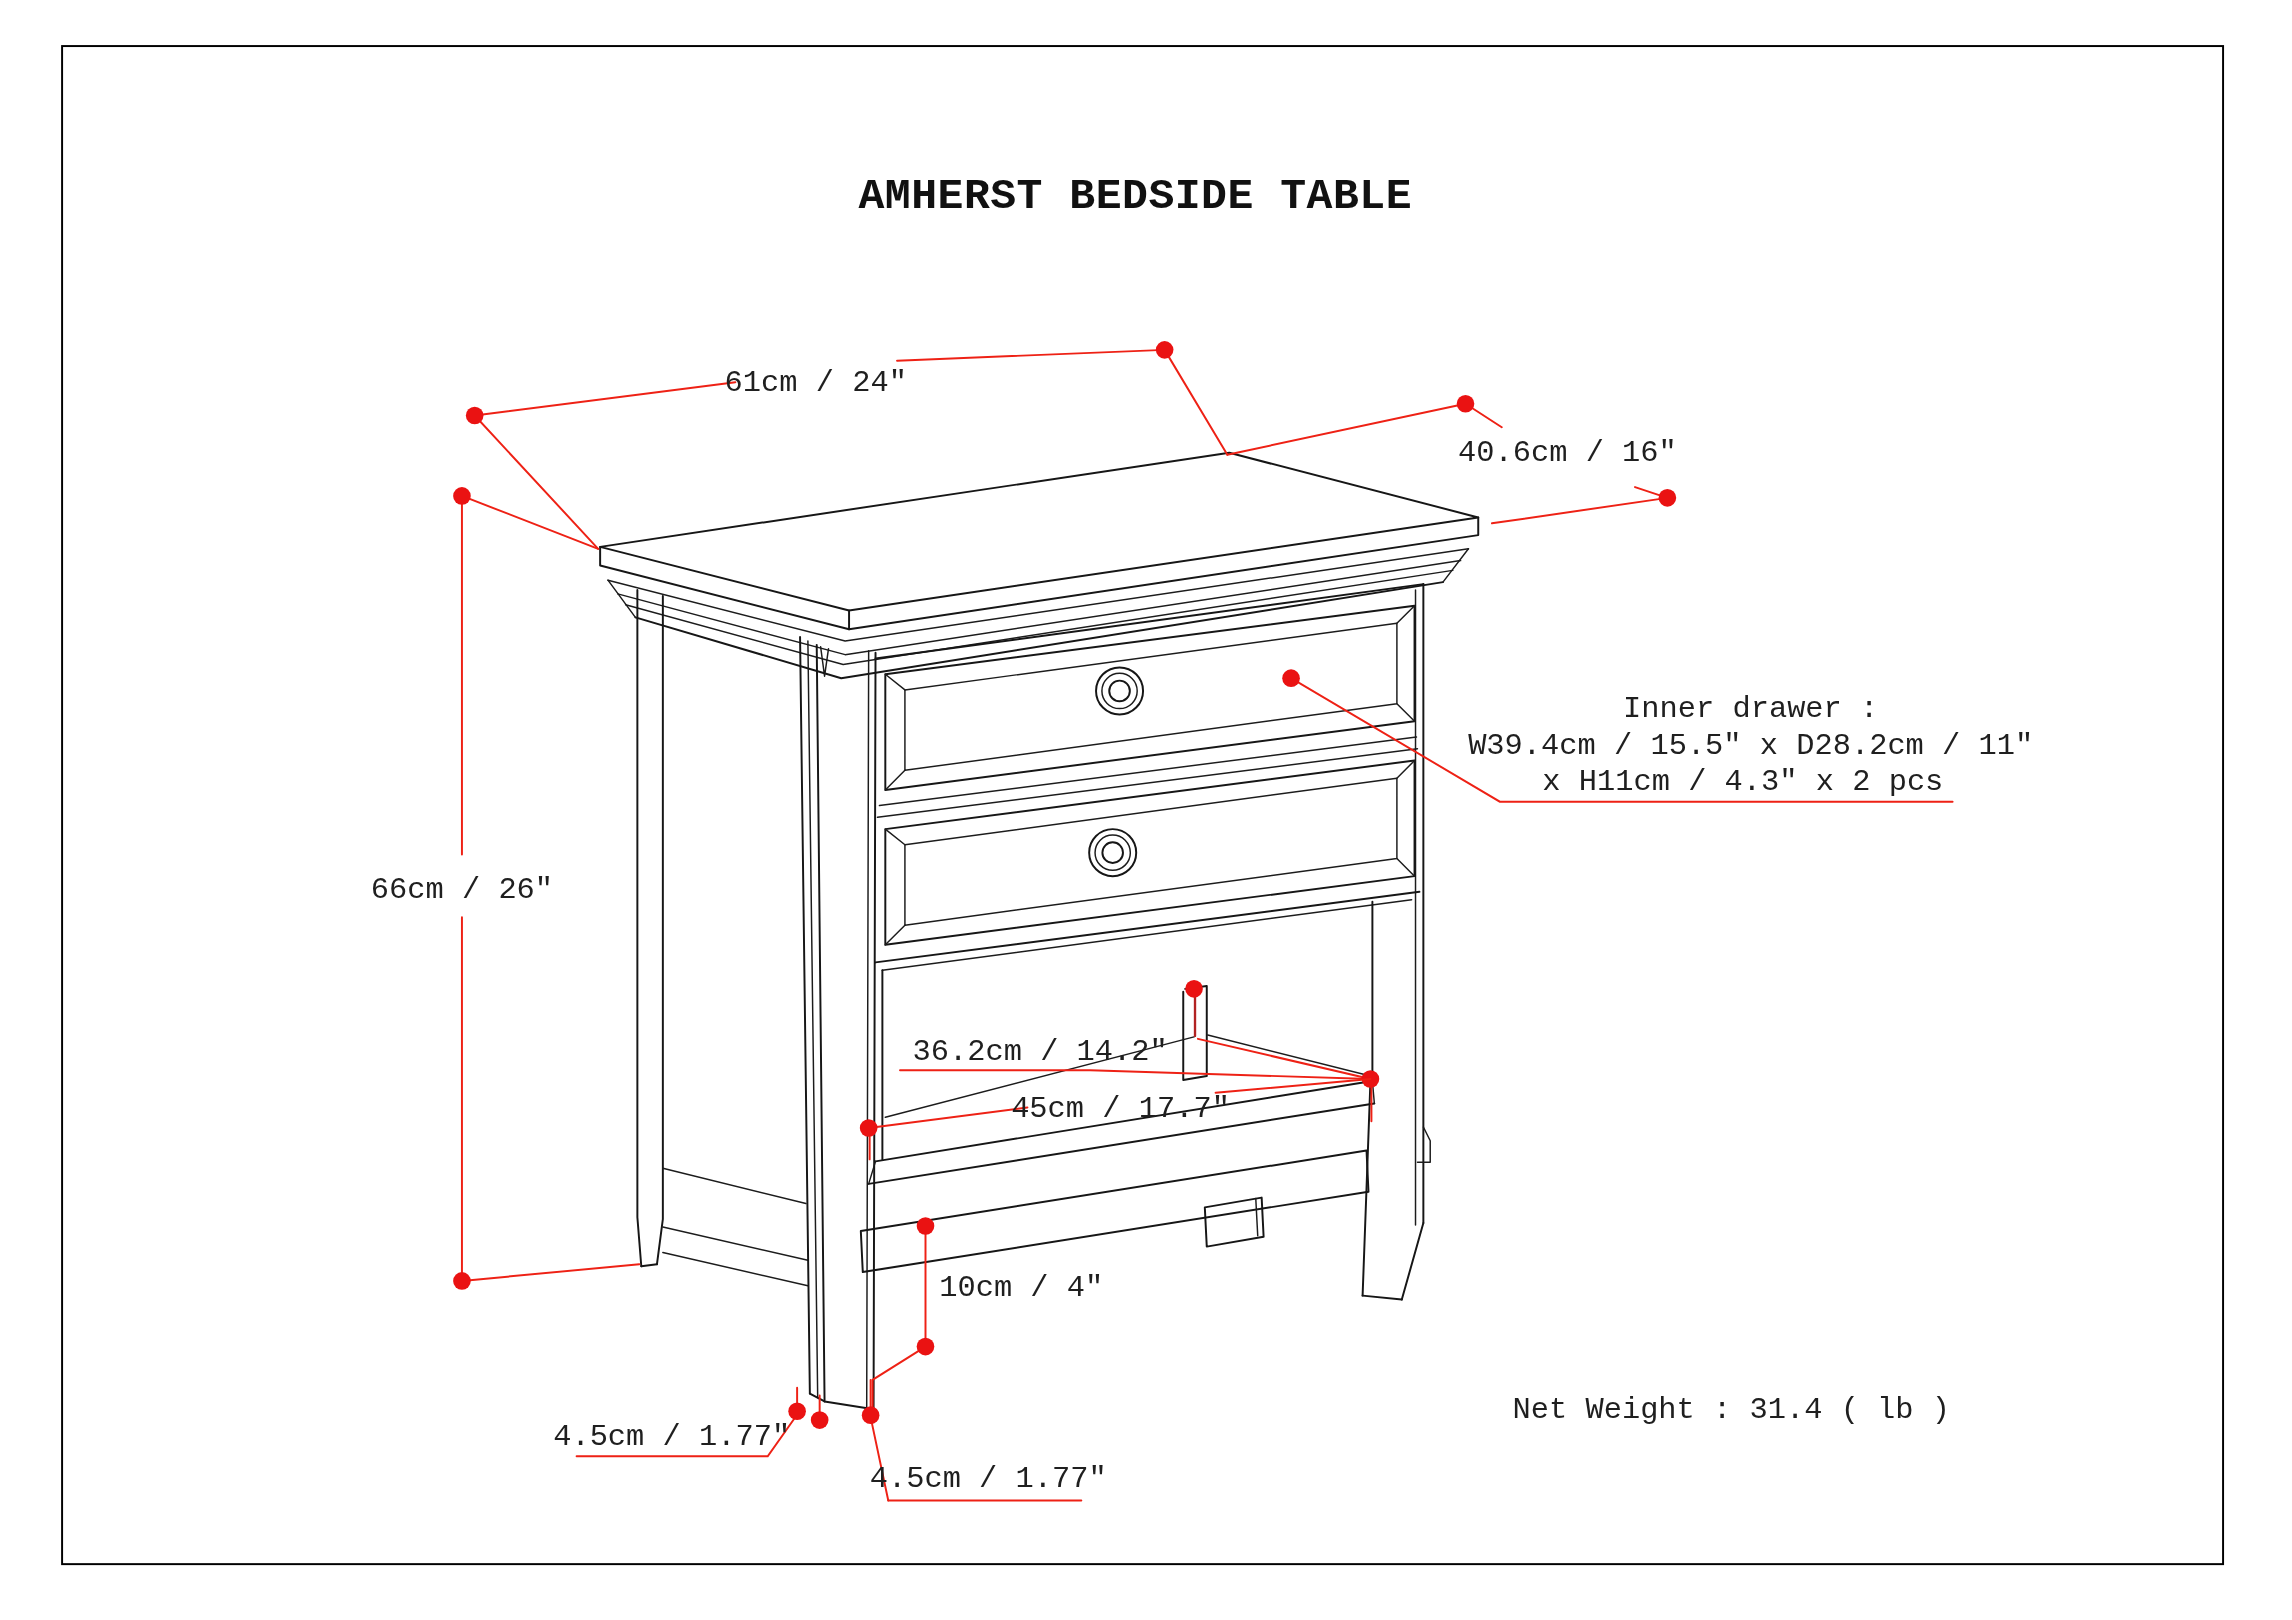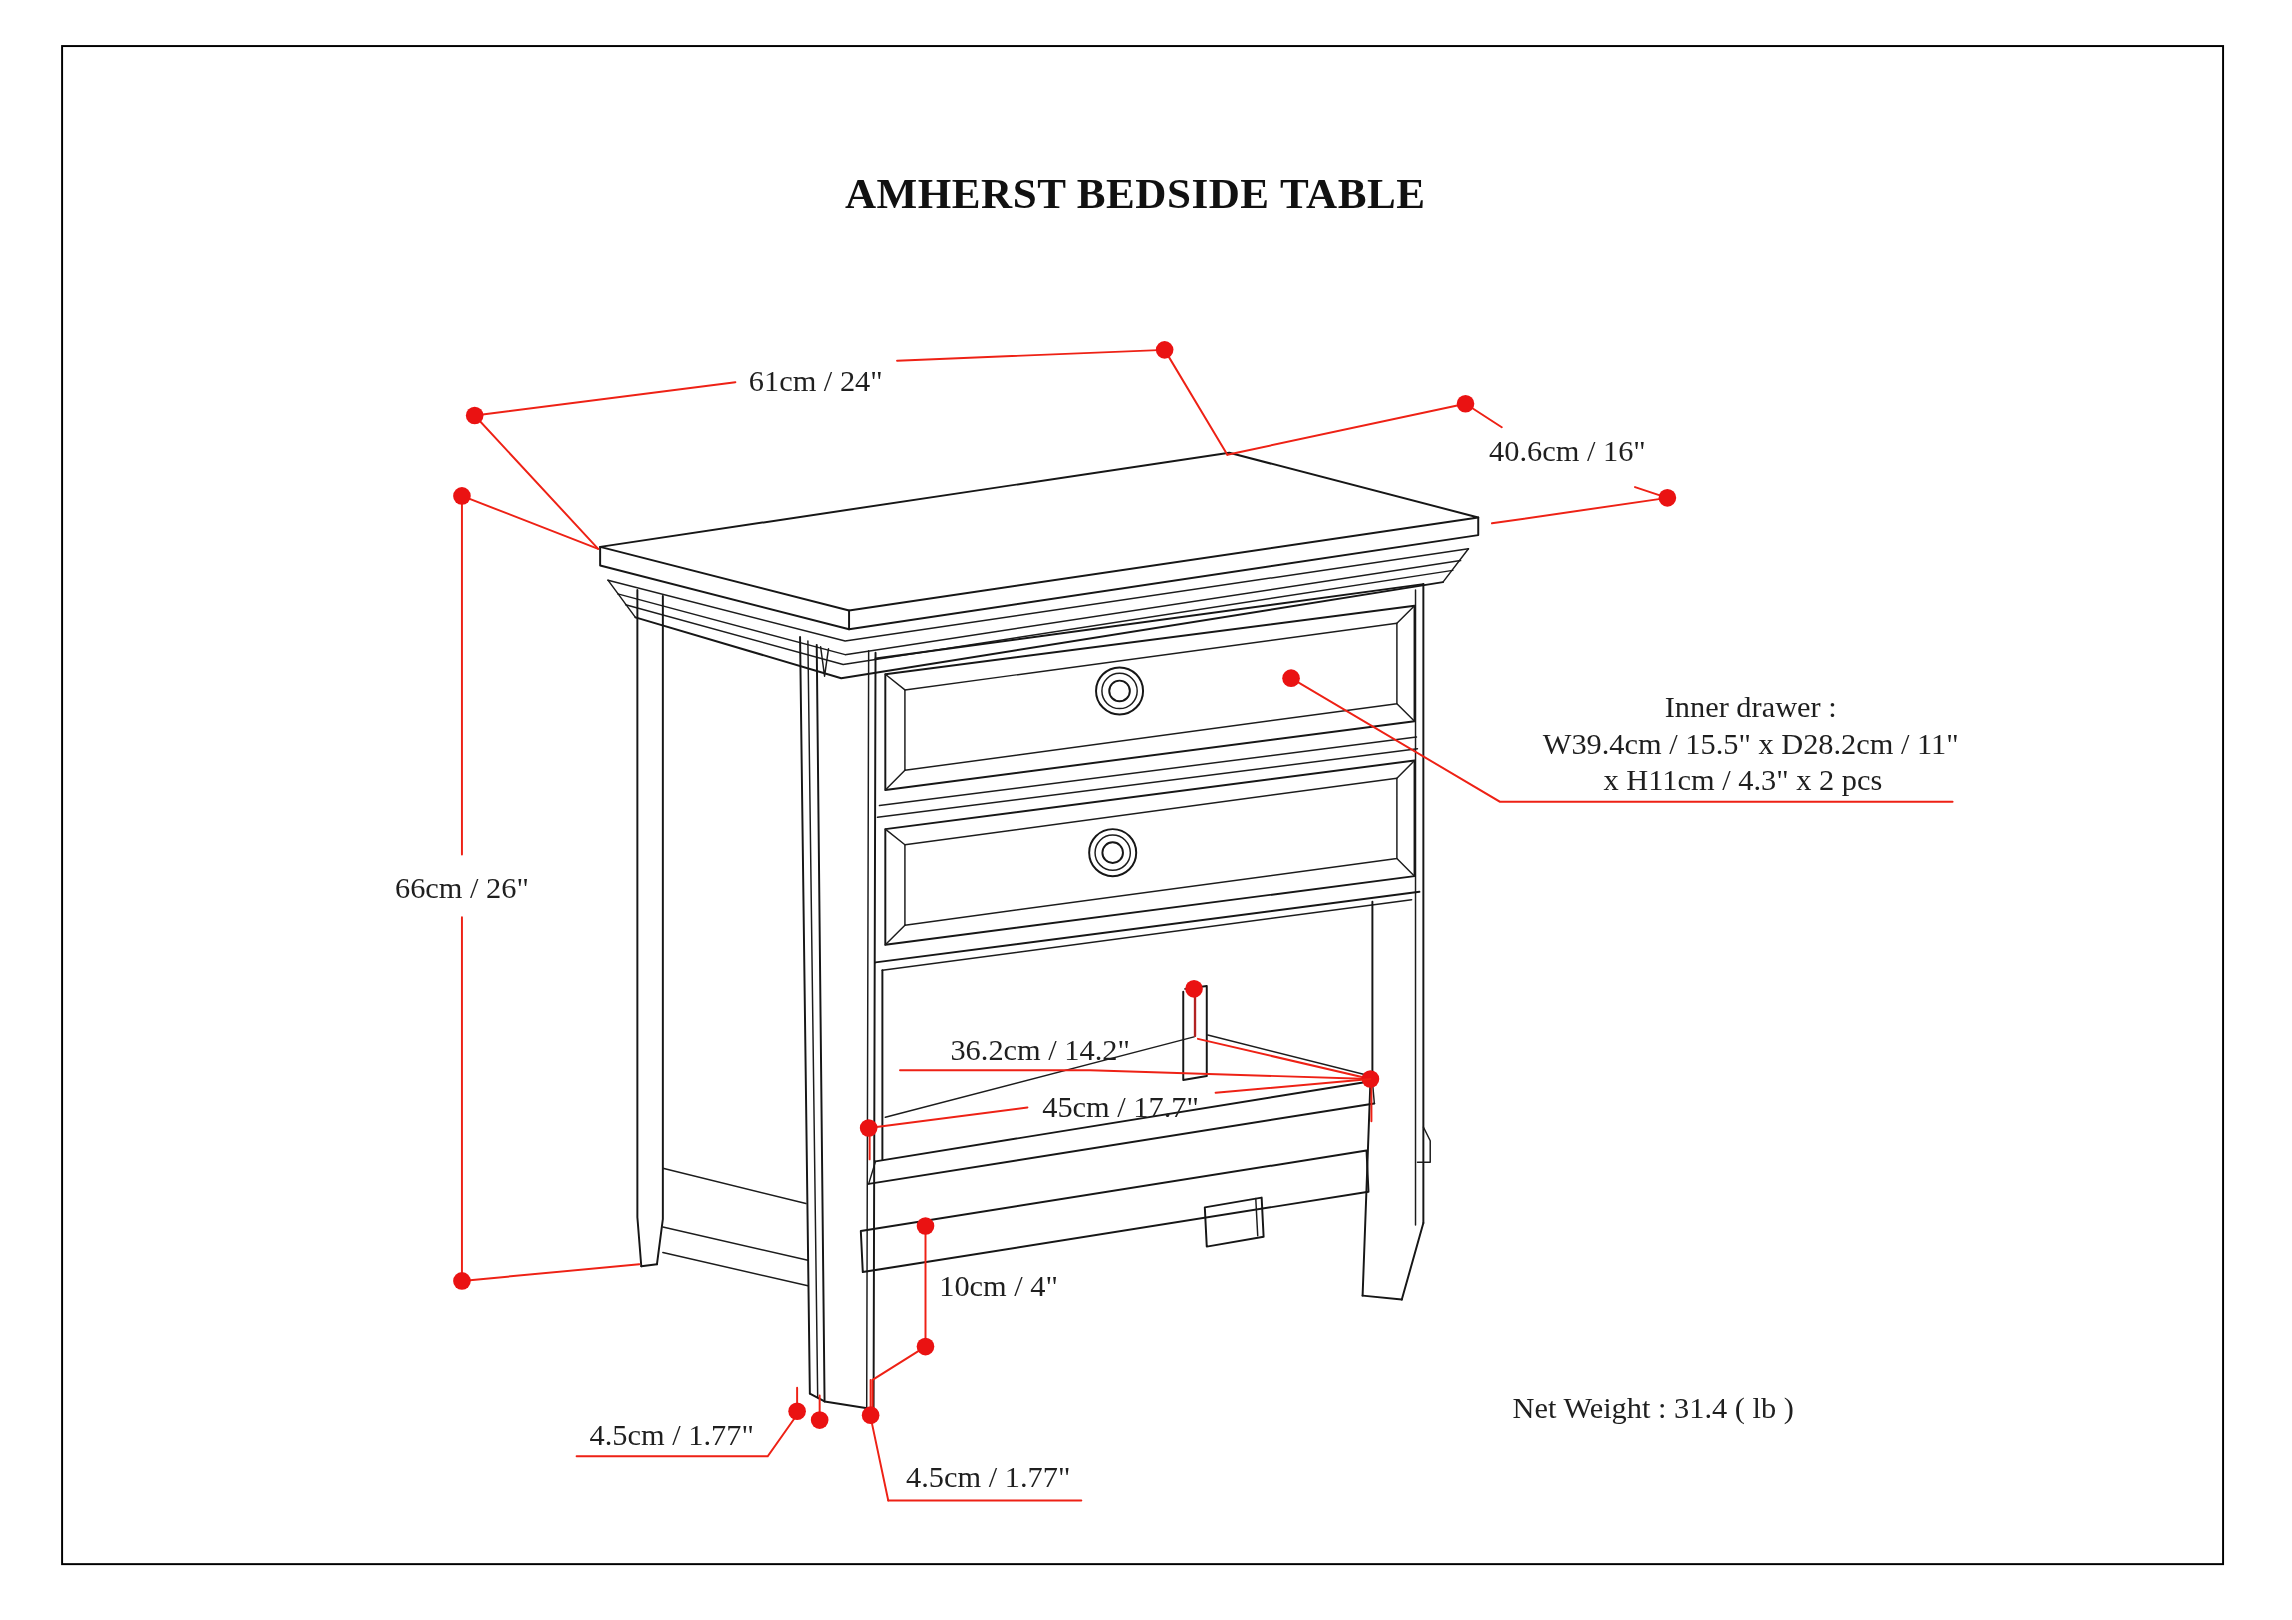--- a/index.html
+++ b/index.html
@@ -1,20 +1,20 @@
 <!DOCTYPE html>
 <html><head>
 <meta charset="utf-8">
 <style>
   html,body{margin:0;padding:0;background:#ffffff;}
   .page{
     position:relative;
     width:2293px;height:1620px;
     background:#ffffff;
-    font-family:Liberation Serif, serif;
+    font-family:Liberation Mono, monospace;
     overflow:hidden;
   }
   svg{position:absolute;left:0;top:0;}
   .blk{stroke:#161616;fill:none;stroke-width:2;stroke-linejoin:round;stroke-linecap:round;}
   .blk-thin{stroke:#1c1c1c;fill:none;stroke-width:1.5;stroke-linejoin:round;stroke-linecap:round;}
   .red{stroke:#ee2115;fill:none;stroke-width:2;stroke-linecap:round;}
   .red-dark{stroke:#b22222;fill:none;stroke-width:2.4;stroke-linecap:round;}
   .dot{fill:#ea1212;stroke:none;}
   .lbl{fill:#1f1f1f;font-size:31px;}
   .lbl-mid{text-anchor:middle;}

